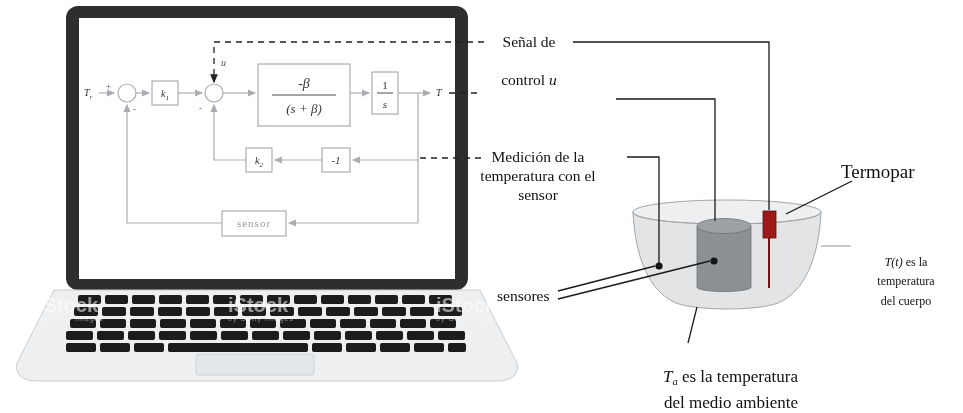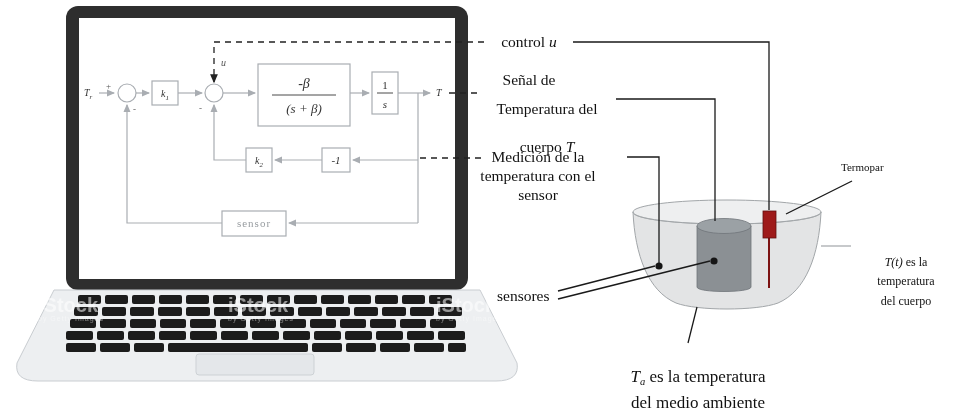--- a/index.html
+++ b/index.html
@@ -169,44 +169,40 @@
     <polyline points="627,157 659,157 659,263"></polyline>
     <line x1="852" y1="181" x2="786" y2="214"></line>
     <line x1="558" y1="291" x2="655" y2="266"></line>
     <line x1="558" y1="299" x2="710" y2="261"></line>
     <line x1="697" y1="307" x2="688" y2="343"></line>
   </g>
   <line x1="821" y1="246" x2="851" y2="246" stroke="#a2a6a9" stroke-width="1.2"></line>
 </svg>
 
   <div class="label center" style="left:485px;top:13px;width:88px;font-size:15.5px;line-height:19px;">
+    <div>Señal de</div>
     <div><span>control </span><span class="var">u</span></div>
-    <div>Señal de</div>
-  </div>
-
-  <div class="label center" style="left:478px;top:80px;width:138px;font-size:15.5px;line-height:19px;">
-    <div>Temperatura del</div>
-    <div><span>cuerpo </span><span class="var">T</span></div>
-  </div>
+  </div>
+
 
   <div class="label center" style="left:465px;top:147px;width:146px;font-size:15.5px;line-height:19px;">Medición de la
 temperatura con el
 sensor</div>
 
-  <div class="label" style="left:841px;top:161px;font-size:11px;text-align:right;">Termopar</div>
+  <div class="label" style="left:841px;top:161px;font-size:19px;text-align:right;">Termopar</div>
 
   <div class="label" style="left:497px;top:287px;font-size:15.5px;text-align:right;">sensores</div>
 
   <div class="label center" style="left:850px;top:233px;width:112px;font-size:12px;line-height:19.5px;">
     <span class="var">T(t)</span><span> es la
 temperatura
 del cuerpo</span>
   </div>
 
-  <div class="label center" style="left:598px;top:345px;width:200px;font-size:17px;line-height:21px;">
+  <div class="label center" style="left:598px;top:345px;width:200px;font-size:17px;line-height:21px;text-align:right;">
     <span class="var">T</span><span class="sub">a</span><span> es la temperatura
 del medio ambiente</span>
   </div>
 
   <div class="wm" style="left:38px;top:294px;font-size:20px;">
     <span>iStock</span>
     <span class="wm-sub">by Getty Images</span>
   </div>
   <div class="wm" style="left:228px;top:294px;font-size:20px;">
     <span>iStock</span>

